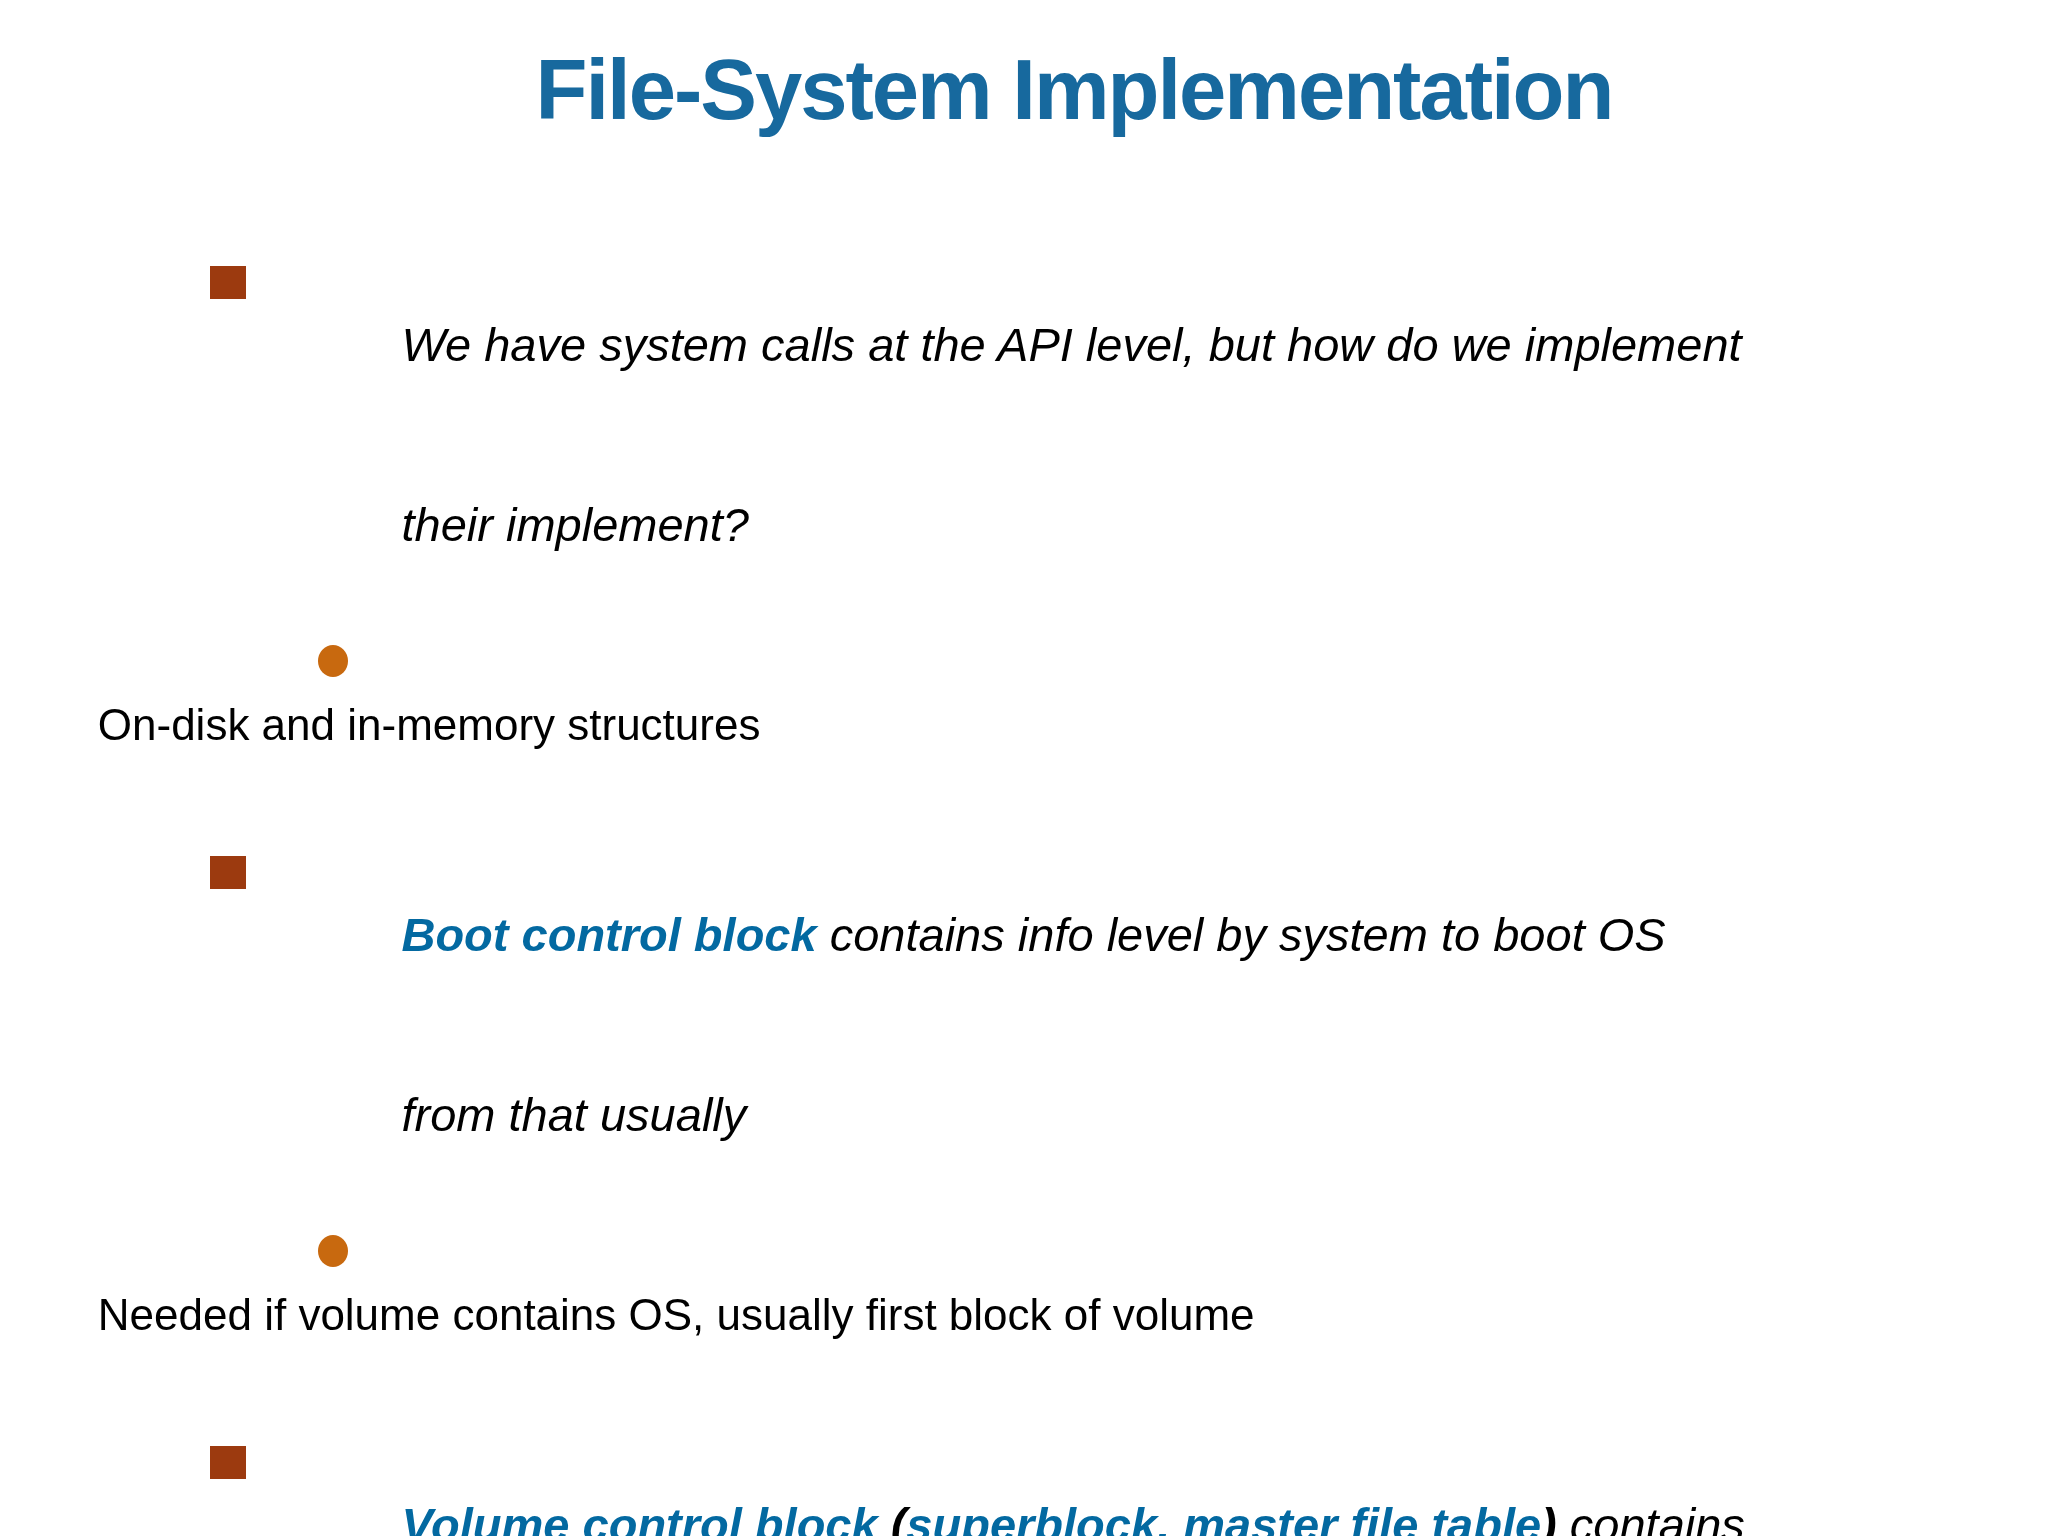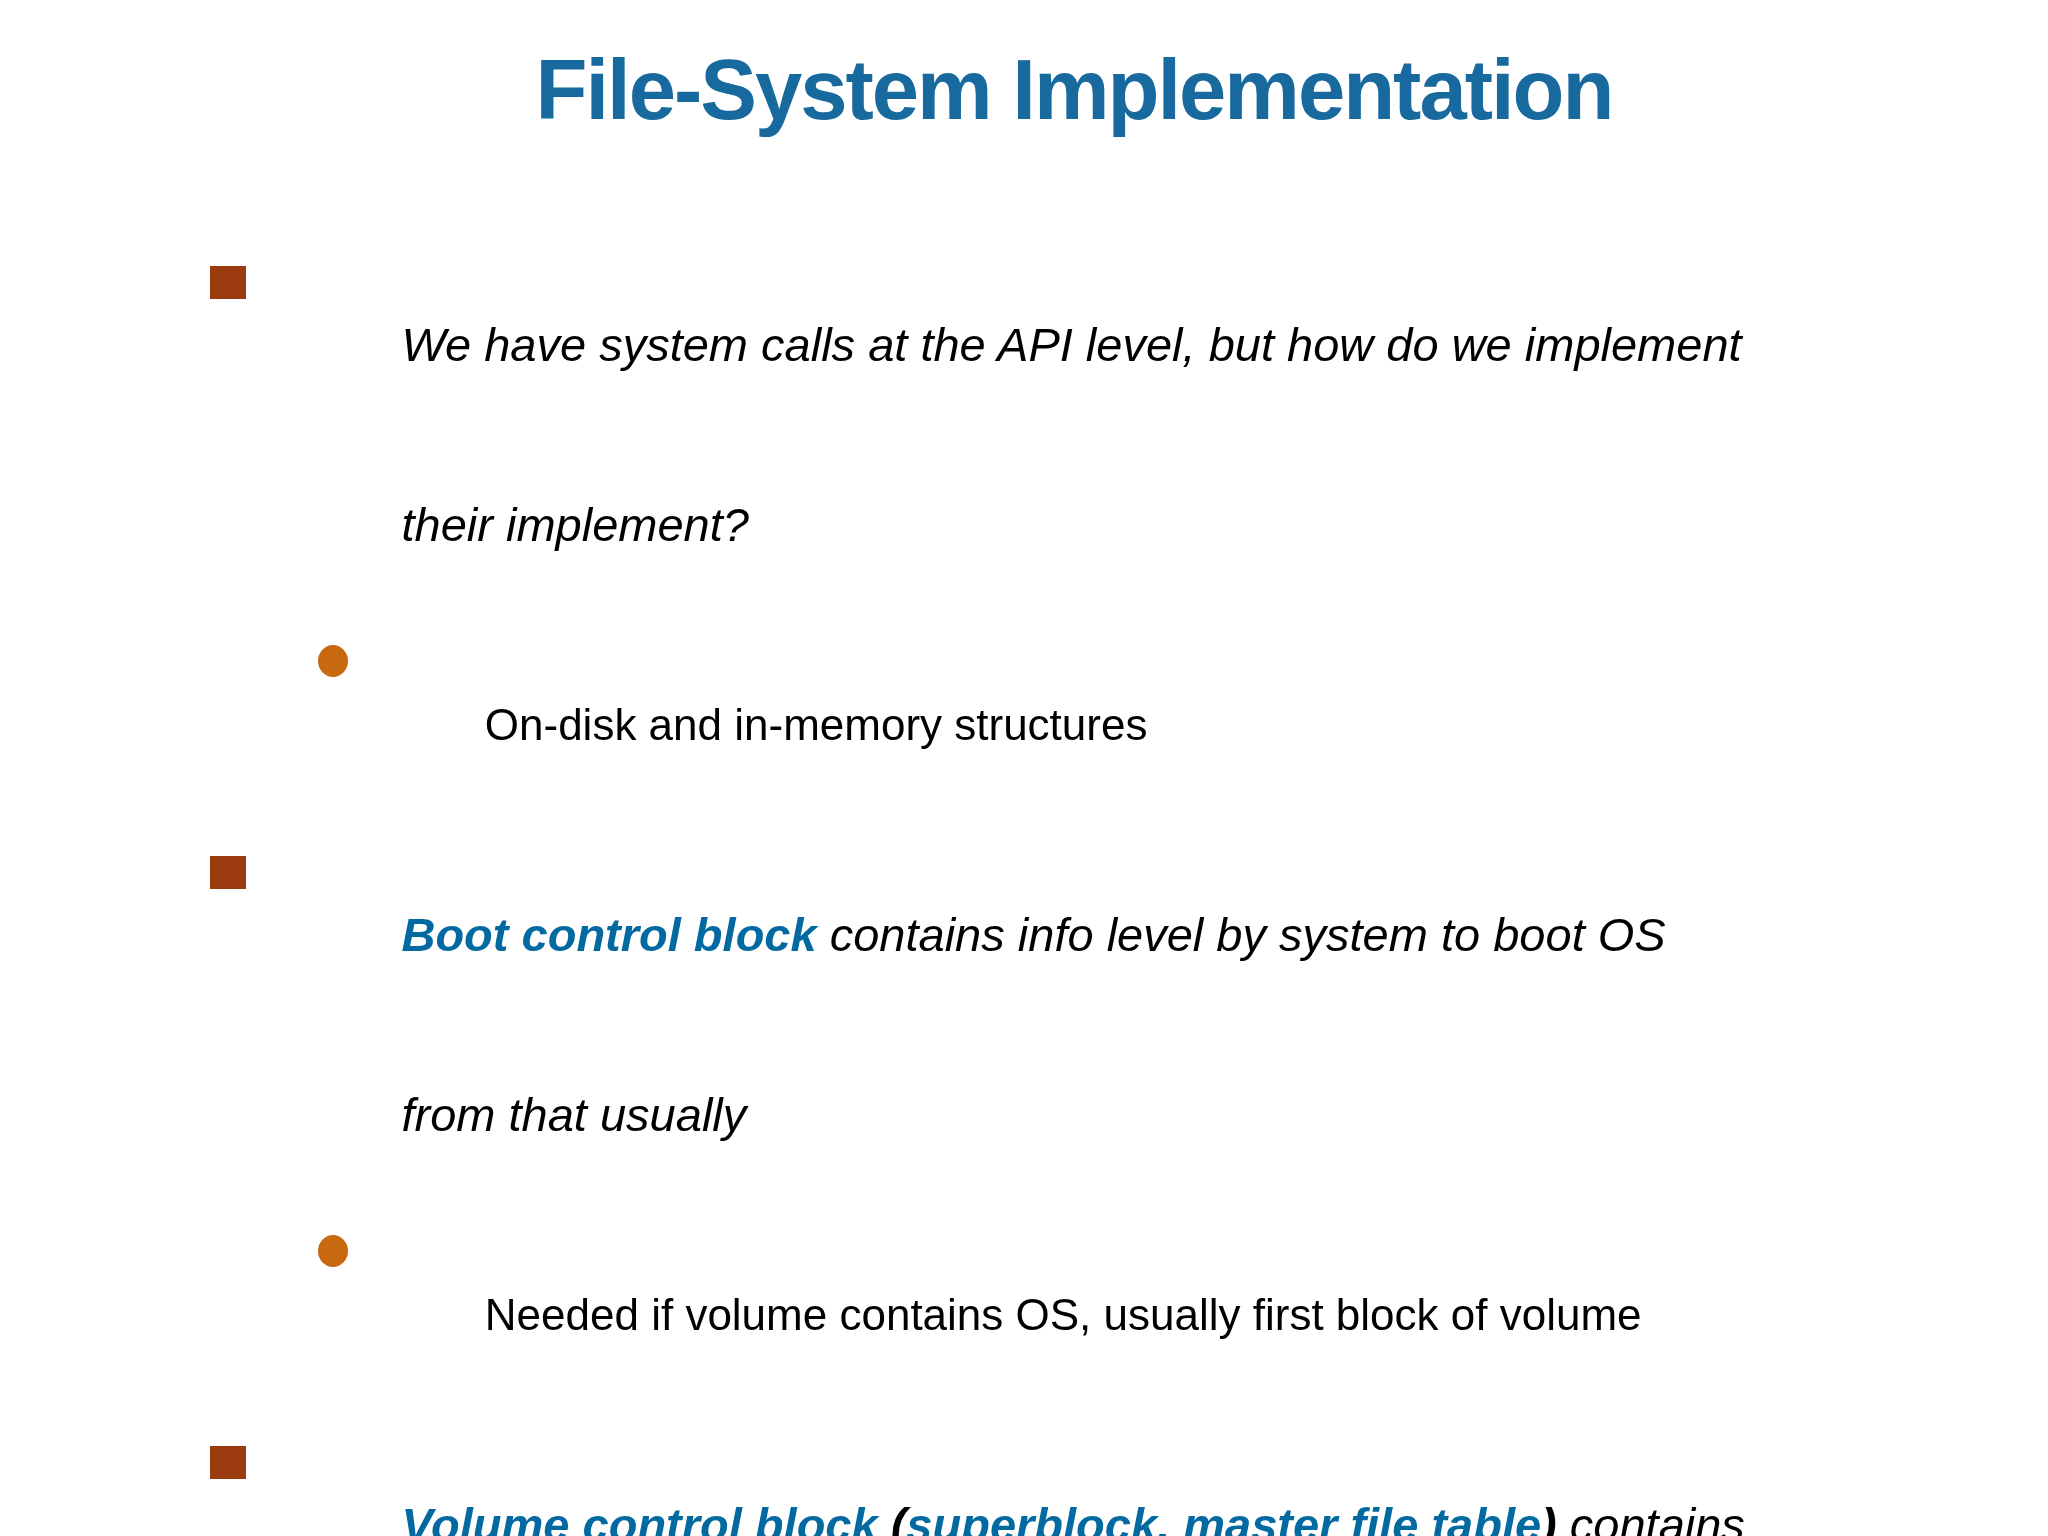--- a/index.html
+++ b/index.html
@@ -49,21 +49,20 @@
   .line {
     white-space: pre;
   }
   .main .line {
     padding-left: 297px;
     font-size: 47px;
     line-height: 60px;
     font-style: italic;
   }
   .sub .line {
-    padding-left: 387px;
     font-size: 44px;
     line-height: 60px;
   }
   .sq {
     position: absolute;
     left: 210px;
     top: 11px;
     width: 36px;
     height: 33px;
     background: #9c3a0f;

